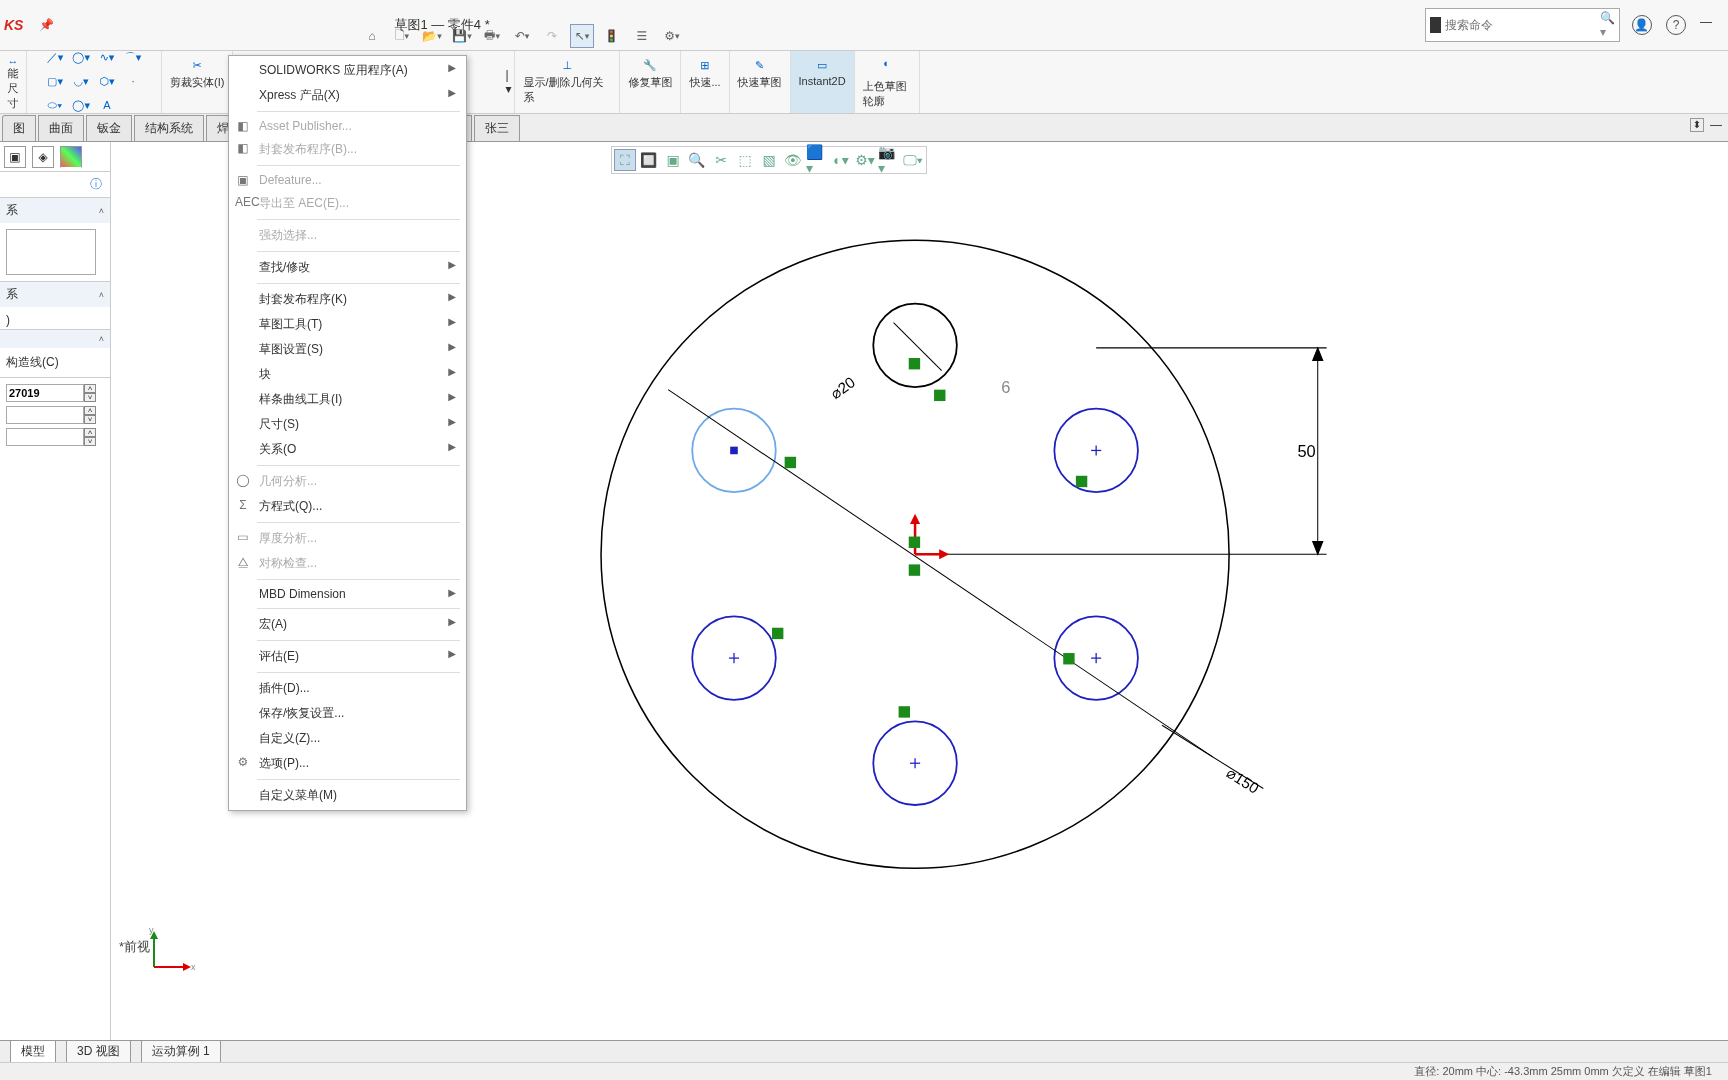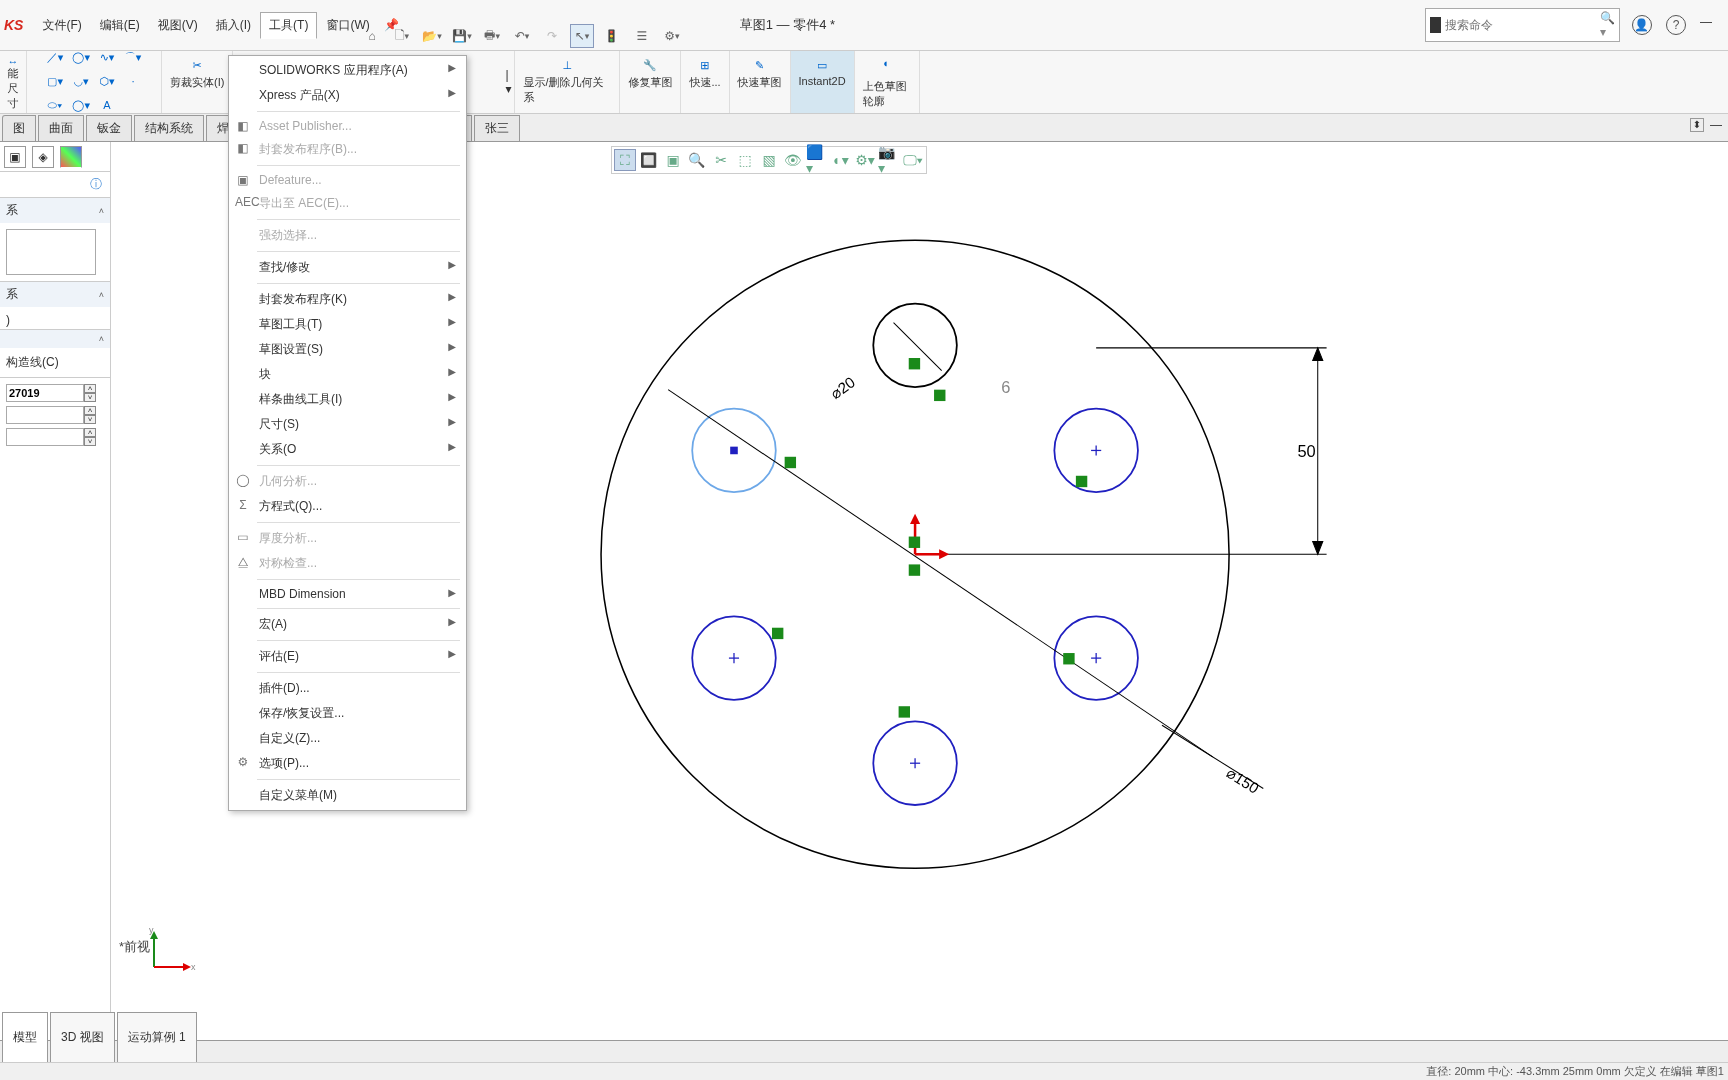--- a/index.html
+++ b/index.html
@@ -73,44 +73,36 @@
 .vbtn.sel { background:#cde; border:1px solid #89b;}
 
 
 .drawing { position:absolute; left:0; top:0; width:100%; height:100%; }
 
 
 .triad { position:absolute; left: 28px; bottom: 60px; }
 
 
 .bottom-tabs { position:absolute; left:0; right:0; bottom:18px; height:22px; background:#eee; border-top:1px solid #999; display:flex; align-items:flex-end;}
-.btab { padding:16px 10px; border:1px solid #999; border-bottom:none; background:#f7f7f7; margin-left:2px; font-size:12px;text-align:center;}
+.btab { padding:2px 10px; border:1px solid #999; border-bottom:none; background:#f7f7f7; margin-left:10px; font-size:12px;text-align:center;}
 .btab.sel { background:#fff;}
 
 
-.status { position:absolute; left:0; right:0; bottom:0; height:18px; background:#f0f0f0; border-top:1px solid #ccc; font-size:11px; color:#555; display:flex; justify-content:flex-end; align-items:center; padding-right:4px;}
+.status { position:absolute; left:0; right:0; bottom:0; height:18px; background:#f0f0f0; border-top:1px solid #ccc; font-size:11px; color:#555; display:flex; justify-content:flex-end; align-items:center; padding-right:16px;}
 
 
 .view-label { position:absolute; left:8px; bottom:84px; font-size:13px; color:#444;}
 
 .chev { font-size:9px; color:#666;}
 </style>
 </head>
 <body>
 
 <div class="menubar">
   <span class="logo">KS</span>
-  <div class="menu-items">
-    <div class="menu-item">文件(F)</div>
-    <div class="menu-item">编辑(E)</div>
-    <div class="menu-item">视图(V)</div>
-    <div class="menu-item">插入(I)</div>
-    <div class="menu-item active">工具(T)</div>
-    <div class="menu-item">窗口(W)</div>
-  </div>
   <span class="pin">📌</span>
 
   <div class="std-toolbar">
     <div class="std-btn">⌂</div>
     <div class="std-btn">🗋<span class="chev">▾</span></div>
     <div class="std-btn">📂<span class="chev">▾</span></div>
     <div class="std-btn">💾<span class="chev">▾</span></div>
     <div class="std-btn">🖶<span class="chev">▾</span></div>
     <div class="std-btn">↶<span class="chev">▾</span></div>
     <div class="std-btn" style="color:#bbb;">↷</div>

